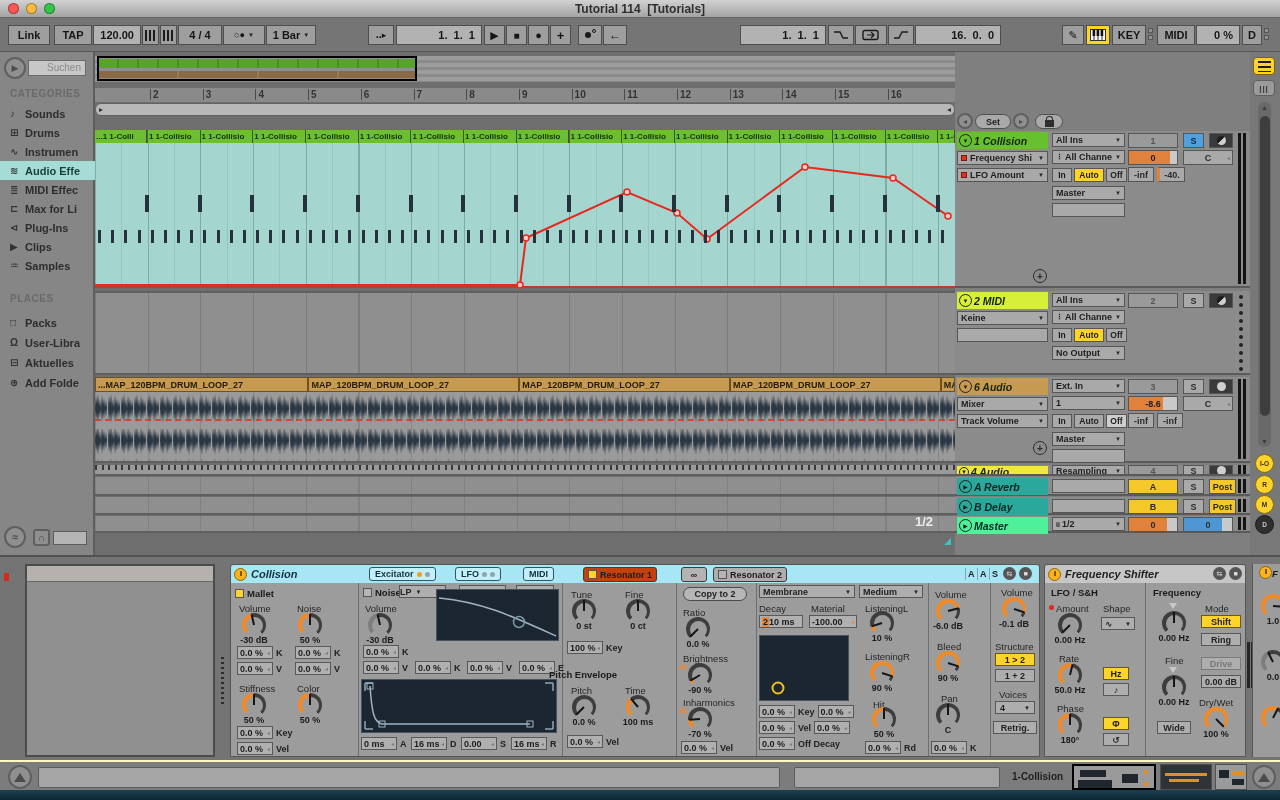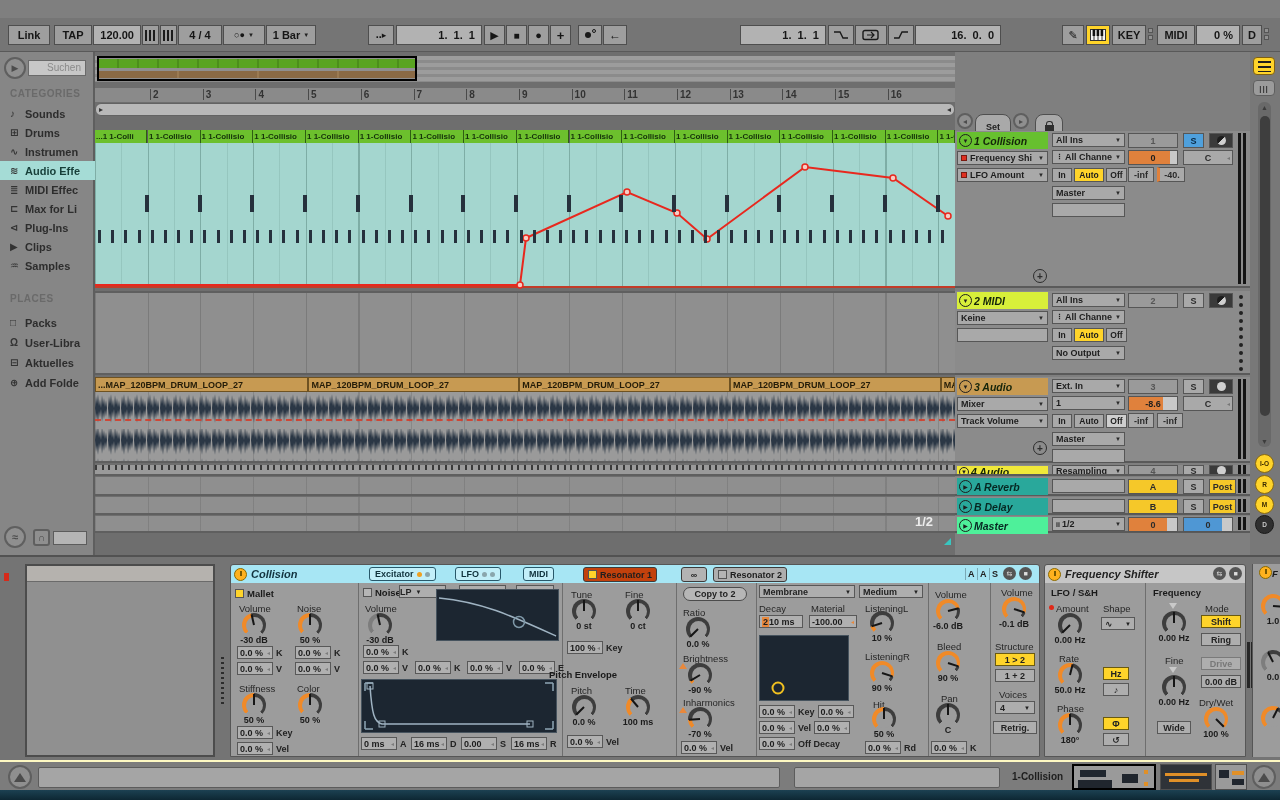--- a/index.html
+++ b/index.html
@@ -72,21 +72,21 @@
 .solo1{background:#4fa0dc;color:#0b2a44}
 .pieb{background:#3a3a3a}
 .pie{width:9px;height:9px;border-radius:50%;background:conic-gradient(from 45deg,#cfcfcf 0 180deg,#1d1d1d 180deg)}
 .recb{width:9px;height:9px;border-radius:50%;background:#cfcfcf}
 .vslide{color:#1d1d1d}
 .panb{background:#a9a9a9}
 .panb i{position:absolute;right:2px;font-size:6px;color:#777;font-style:normal}
 .mbars{position:absolute;left:281px;width:12px}
 .mbars i{position:absolute;top:0;width:3px;height:100%;background:#141414}
 .plusc{position:absolute;width:14px;height:14px;border-radius:50%;border:1.5px solid #2c2c2c;color:#2c2c2c;font-size:10px;font-weight:bold;display:flex;align-items:center;justify-content:center;background:transparent}
-.setpill{position:absolute;height:25px;border-radius:8px;background:#a9a9a9;border:1px solid #4f4f4f;font-size:9px;font-weight:bold;color:#222;display:flex;align-items:center;justify-content:center}
+.setpill{position:absolute;height:15px;border-radius:8px;background:#a9a9a9;border:1px solid #4f4f4f;font-size:9px;font-weight:bold;color:#222;display:flex;align-items:center;justify-content:center}
 .lockic{width:9px;height:7px;background:#2e2e2e;position:relative;margin-top:4px}
 .lockic::before{content:"";position:absolute;left:1px;top:-4px;width:5px;height:4px;border:1.5px solid #2e2e2e;border-bottom:none;border-radius:3px 3px 0 0}
 .retname{color:#062722}
 .dotcol i{position:absolute;left:284px;width:4px;height:4px;border-radius:50%;background:#222}
 
 #rightstrip{position:absolute;left:1250px;top:52px;width:30px;height:503px;background:#787878}
 #burger{position:absolute;left:3px;top:5px;width:22px;height:18px;background:#ffd42a;border:1px solid #806010;border-radius:4px;display:flex;align-items:center;justify-content:center}
 #burger i{width:13px;height:11px;background:repeating-linear-gradient(180deg,#1d1d1d 0 2px,transparent 2px 5px)}
 #mixico{position:absolute;left:3px;top:28px;width:22px;height:16px;background:#9b9b9b;border:1px solid #5f5f5f;border-radius:4px;color:#333;font-size:8px;font-weight:bold;display:flex;align-items:center;justify-content:center;letter-spacing:1px}
 #vscroll{position:absolute;left:8px;top:50px;width:13px;height:345px;background:#696969;border-radius:6px}
@@ -152,20 +152,26 @@
 .thumb .od{position:absolute;background:#e09028}
 #bottomedge{position:absolute;left:0;top:790px;width:1280px;height:10px;background:linear-gradient(#1c4152,#0d2733)}
 .pre{white-space:pre}
 svg{display:block}
 </style>
 </head>
 <body>
 
 <div id="app">
 
+  <div id="titlebar">
+    <span class="tl" style="left:8px;background:#fc5753"></span>
+    <span class="tl" style="left:26px;background:#fdbc40"></span>
+    <span class="tl" style="left:44px;background:#33c748"></span>
+    <span class="t-title">Tutorial 114  [Tutorials]</span>
+  </div>
 
   <div id="transport">
     <div class="tb" style="left:8px;width:42px">Link</div>
     <div class="tb" style="left:54px;width:38px">TAP</div>
     <div class="tb val" style="left:93px;width:48px">120.00</div>
     <div class="tb" style="left:142px;width:17px"><i class="nud"></i></div>
     <div class="tb" style="left:160px;width:17px"><i class="nud"></i></div>
     <div class="tb" style="left:178px;width:44px">4 / 4</div>
     <div class="tb" style="left:223px;width:42px"><span style="font-size:9px">○●</span><span class="ddar">▼</span></div>
     <div class="tb" style="left:266px;width:50px"><span>1 Bar</span><span class="ddar">▼</span></div>
@@ -604,21 +610,21 @@
           <i style="top:52px"></i>
           <i style="top:60px"></i>
           <i style="top:68px"></i>
           <i style="top:76px"></i>
         </div>
     </div>
 
     <div class="trk" style="top:325px;height:86px">
       <div class="nbar" style="background:#c79a52">
           <span class="uf">▼</span>
-          <span>3 Audio</span>
+          <span>6 Audio</span>
         </div>
       <div class="bx dd" style="left:2px;top:20px;width:91px">
           <span>Mixer</span>
         </div>
       <div class="bx dd" style="left:2px;top:37px;width:91px">
           <span>Track Volume</span>
         </div>
       <div class="plusc" style="left:78px;top:64px">+</div>
       <div class="bx dd" style="left:97px;top:2px;width:73px">
           <span>Ext. In</span>

